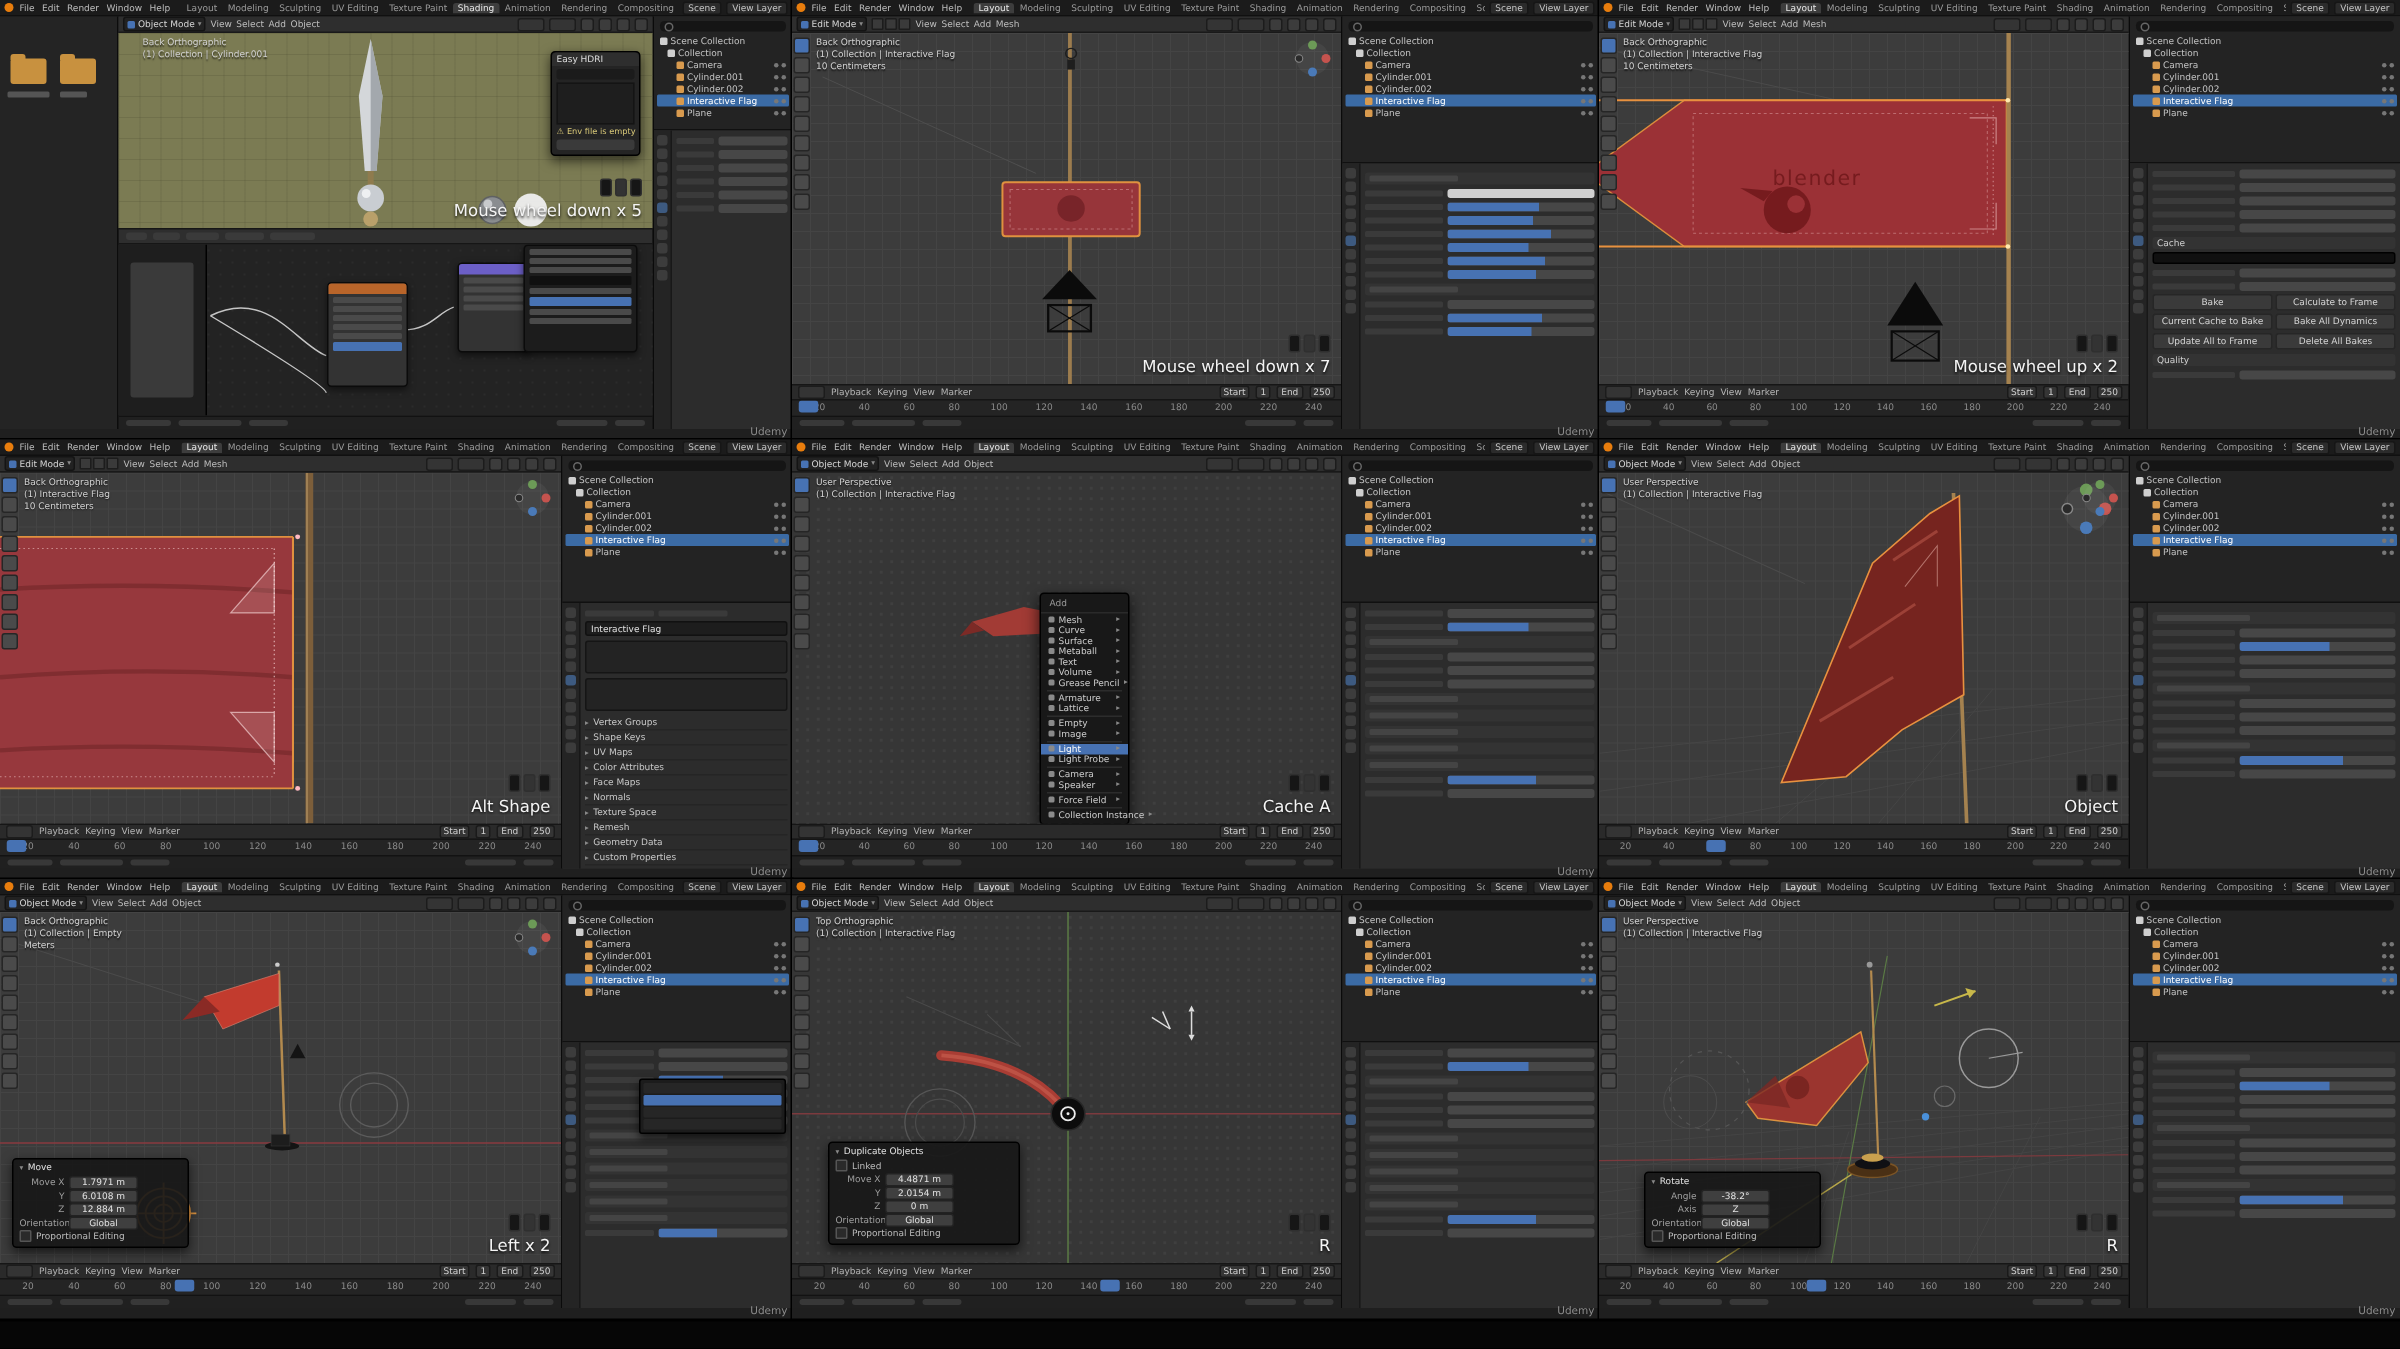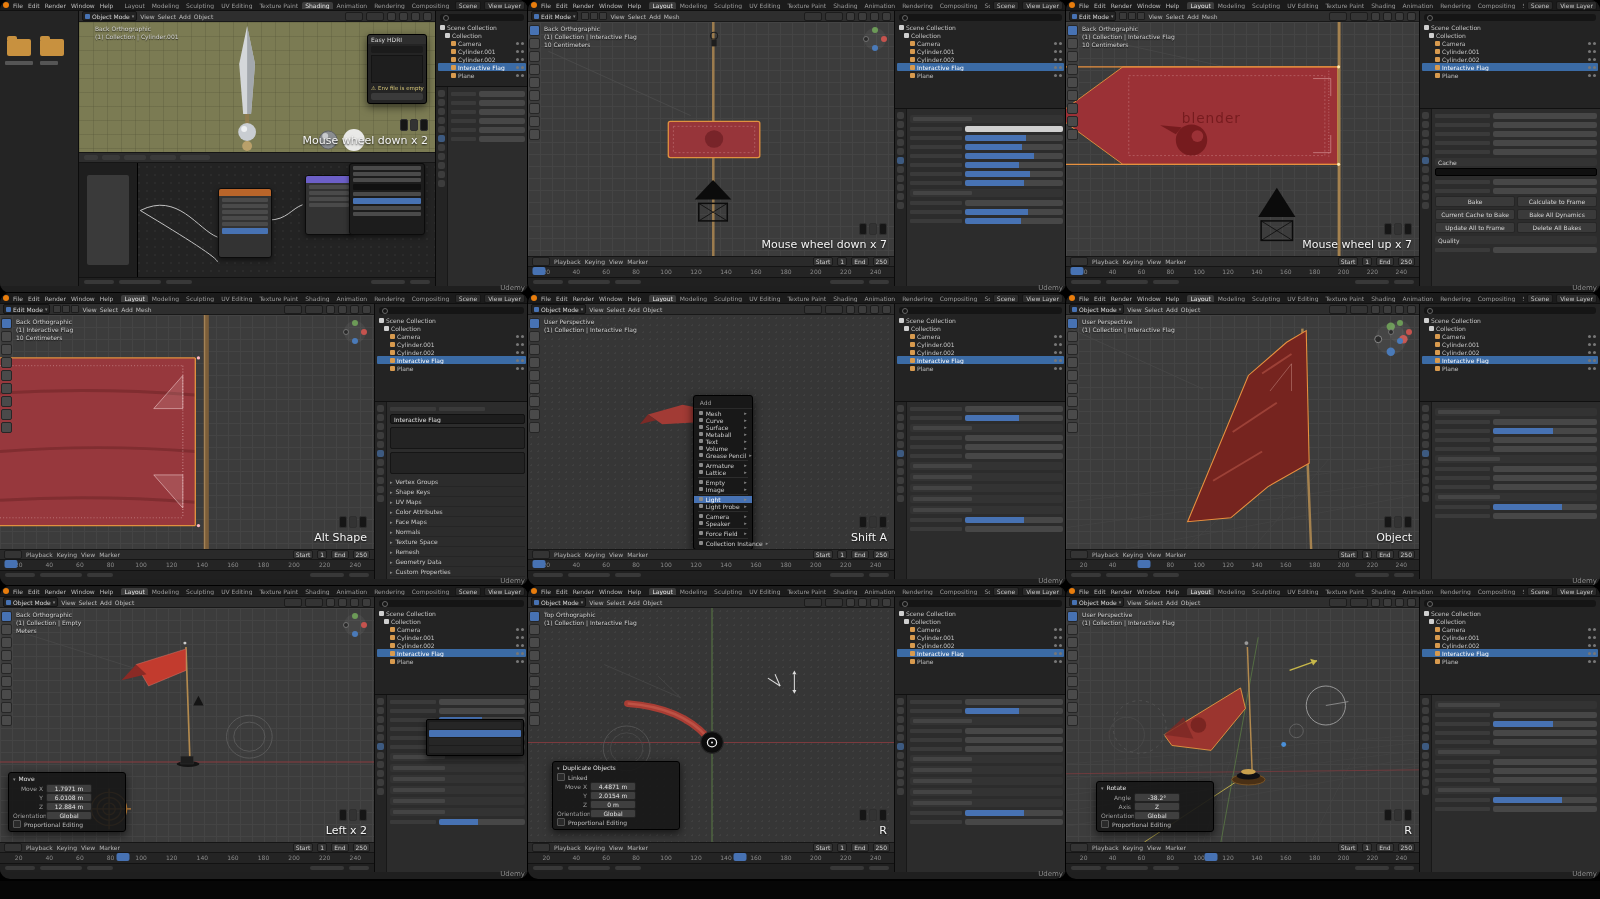--- a/index.html
+++ b/index.html
@@ -1,17 +1,17 @@
 <!DOCTYPE html>
 <html><head>
 <meta charset="utf-8">
 <style>
   html,body{margin:0;padding:0;background:#000;font-family:"DejaVu Sans",sans-serif;-webkit-text-size-adjust:none;}
   #sheet{position:relative;width:1600px;height:899px;background:#000;overflow:hidden;}
-  .panel{position:absolute;background:#1f1f1f;box-shadow:0 0 0 1px #000;overflow:hidden;border-radius:10px;}
+  .panel{position:absolute;background:#1f1f1f;box-shadow:0 0 0 1px #000;overflow:hidden;}
   
   .topbar{position:relative;height:10px;background:#1b1b1b;display:flex;align-items:center;gap:3px;padding:0 3px;border-bottom:1px solid #101010;}
   .blogo{width:6px;height:6px;border-radius:50%;background:#e87d0d;flex:0 0 auto;}
   .tmenu{font-size:6px;color:#bdbdbd;padding:0 1px;white-space:nowrap;}
   .tabs{display:flex;gap:1px;margin-left:4px;overflow:hidden;flex:1;}
   .tab{font-size:6px;color:#9a9a9a;padding:0 3px;border-radius:2px 2px 0 0;white-space:nowrap;}
   .tab.active{background:#3d3d3d;color:#e8e8e8;}
   .tfield{font-size:6px;color:#c5c5c5;background:#2b2b2b;border:1px solid #161616;border-radius:2px;padding:0 3px;white-space:nowrap;}
   .sb{height:5px;background:#3a3a3a;border-radius:2px;}
   
@@ -206,21 +206,21 @@
                 <div>Env file is empty</div>
               </div>
               <div class="hbtnw"></div>
             </div>
             <div class="capwrap">
               <div class="mics">
                 <i></i>
                 <i class="mid"></i>
                 <i></i>
               </div>
-              <div class="cap">Mouse wheel down x 2</div>
+              <div class="cap">Mouse wheel down x 5</div>
             </div>
           </div>
           <div class="nhdr">
             <div class="sb" style="width: 14px;"></div>
             <div class="sb" style="width: 18px;"></div>
             <div class="sb" style="width: 22px;"></div>
             <div class="sb" style="width: 26px;"></div>
             <div class="sb" style="width: 30px;"></div>
           </div>
           <div class="vp nodes" style="flex: 1 1 0%;">
@@ -726,21 +726,21 @@
               <div class="oline">Back Orthographic</div>
               <div class="oline">(1) Collection | Interactive Flag</div>
               <div class="oline">10 Centimeters</div>
             </div>
             <div class="capwrap">
               <div class="mics">
                 <i></i>
                 <i class="mid"></i>
                 <i></i>
               </div>
-              <div class="cap">Mouse wheel up x 7</div>
+              <div class="cap">Mouse wheel up x 2</div>
             </div>
           </div>
           <div class="tlh">
             <div class="hbar"></div>
             <div class="tlm">Playback</div>
             <div class="tlm">Keying</div>
             <div class="tlm">View</div>
             <div class="tlm">Marker</div>
             <div class="hsp"></div>
             <div class="tlf">Start</div>
@@ -1305,21 +1305,21 @@
                 <div>Collection Instance</div>
                 <span class="sub">▸</span>
               </div>
             </div>
             <div class="capwrap">
               <div class="mics">
                 <i></i>
                 <i class="mid"></i>
                 <i></i>
               </div>
-              <div class="cap">Shift A</div>
+              <div class="cap">Cache A</div>
             </div>
           </div>
           <div class="tlh">
             <div class="hbar"></div>
             <div class="tlm">Playback</div>
             <div class="tlm">Keying</div>
             <div class="tlm">View</div>
             <div class="tlm">Marker</div>
             <div class="hsp"></div>
             <div class="tlf">Start</div>

